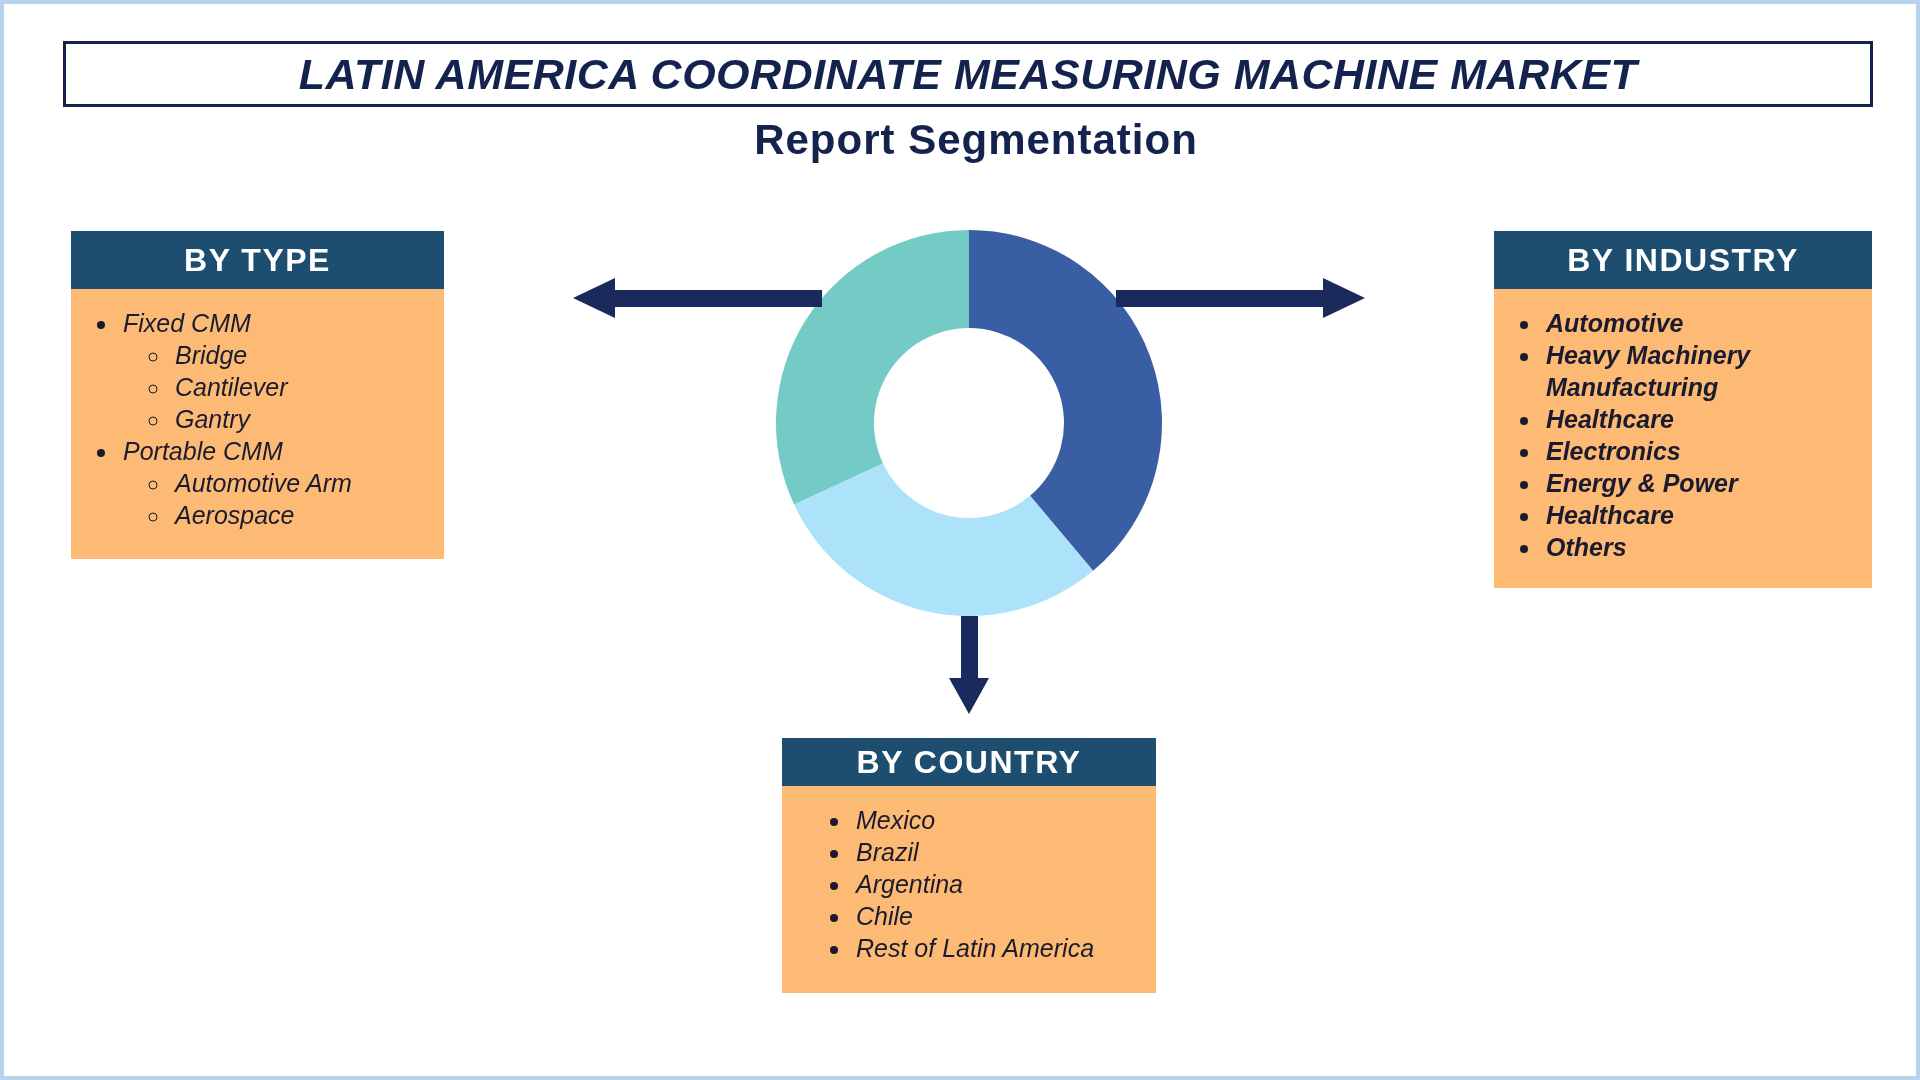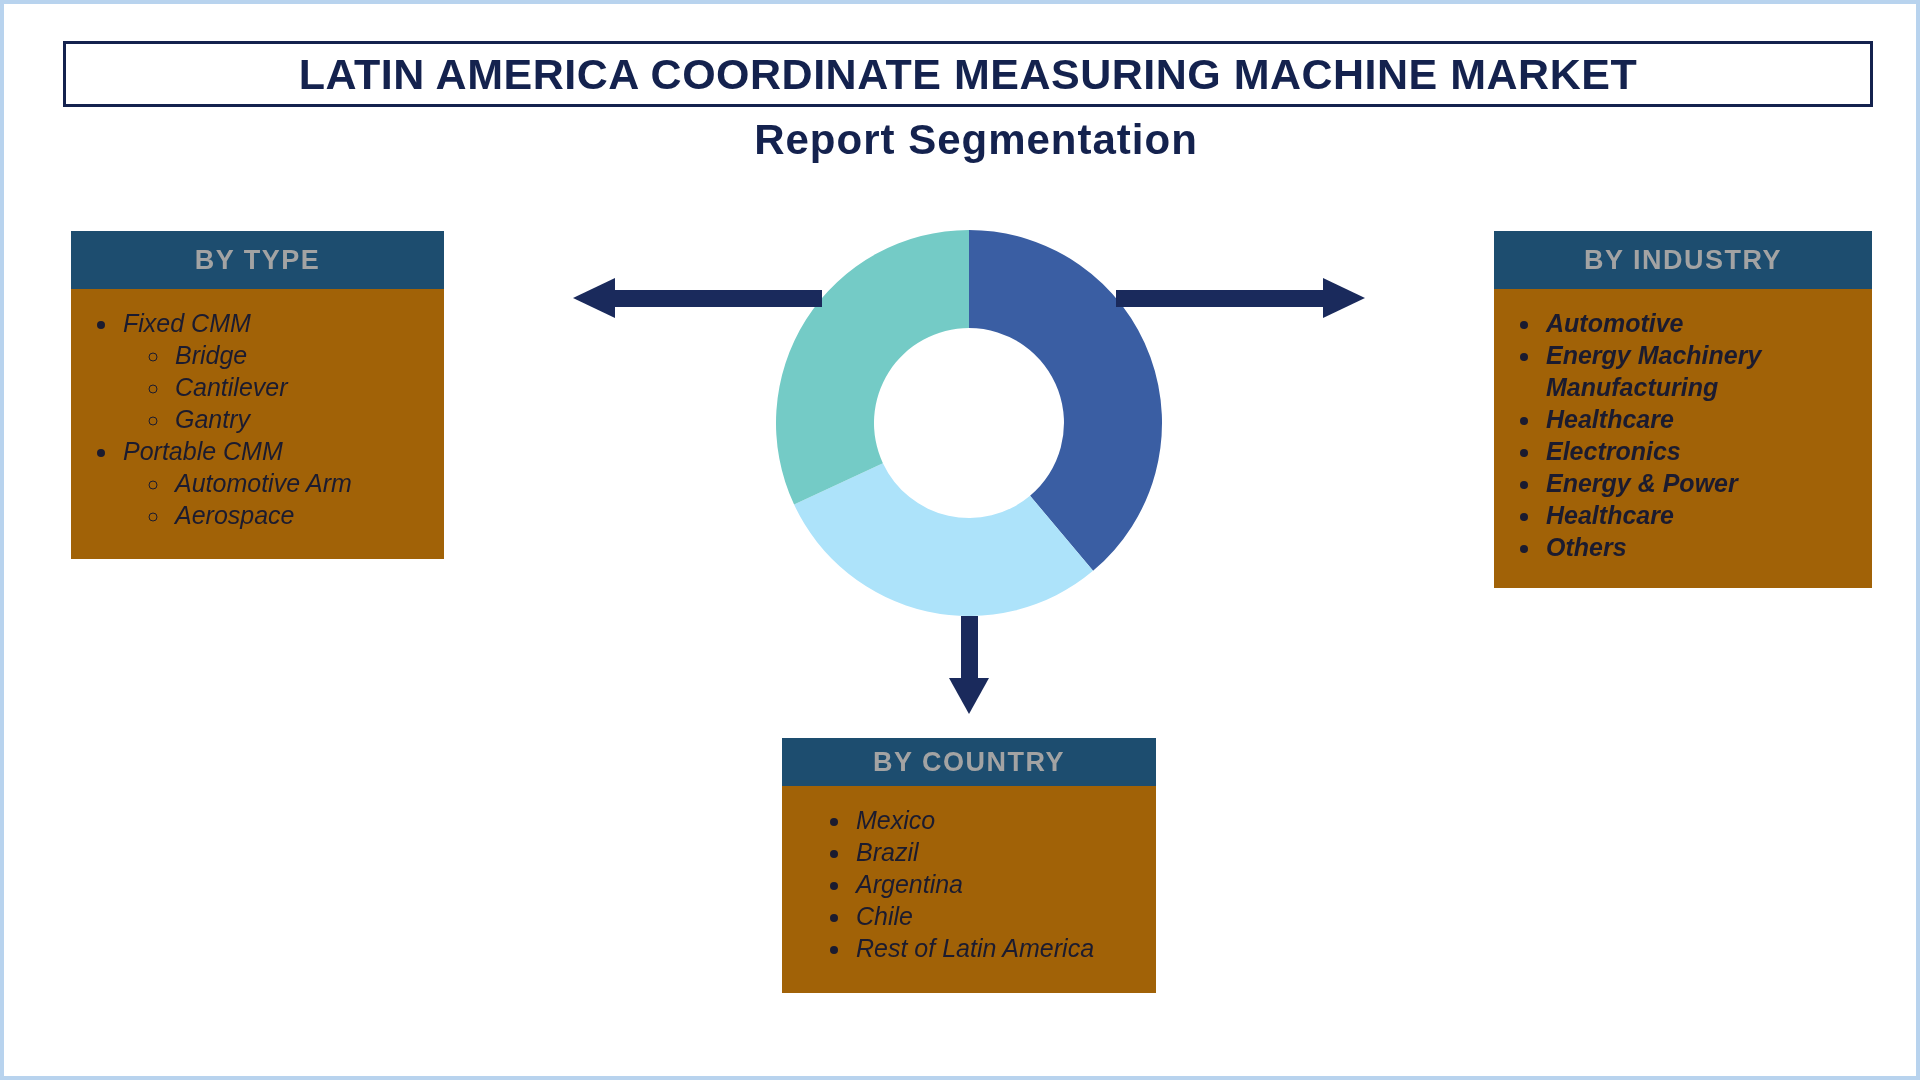--- a/index.html
+++ b/index.html
@@ -23,45 +23,46 @@
     border: 3px solid #14224e;
     display: flex; align-items: center; justify-content: center;
     background: #ffffff;
   }
   .title-text {
     color: #14224e;
     font-size: 43px;
     font-weight: bold;
     letter-spacing: 0.5px;
     white-space: nowrap;
+    font-style: italic;
   }
   .subtitle {
     position: absolute;
     left: 16px; top: 112px;
     width: 100%;
     text-align: center;
     color: #14224e;
     font-size: 42px;
     font-weight: bold;
     letter-spacing: 1px;
   }
   .panel {
     position: absolute;
   }
   .panel-header {
     background: #1d4d6f;
-    color: #a3a3a3;
+    color: #ffffff;
     font-weight: bold;
-    font-size: 27px;
+    font-size: 32px;
     letter-spacing: 1.5px;
     height: 58px;
     display: flex; align-items: center; justify-content: center;
   }
   .panel-body {
-    background: #a16207;
+    background: #fdba74;
     padding: 18px 14px 22px 18px;
     font-style: italic;
     color: #1b1b2f;
     font-size: 25px;
     line-height: 32px;
   }
   .panel-body ul { list-style-type: disc; padding-left: 30px; }
   .panel-body ul ul { list-style-type: circle; padding-left: 48px; }
   .panel-body li { padding-left: 4px; }
   #panel-by-type   { left: 67px;   top: 227px; width: 373px; }
@@ -135,21 +136,21 @@
             </ul></li>
         </ul>
     </div>
   </div>
 
   <div class="panel" id="panel-by-industry">
     <div class="panel-header">BY INDUSTRY</div>
     <div class="panel-body">
       <ul>
           <li>Automotive</li>
-          <li>Energy Machinery Manufacturing</li>
+          <li>Heavy Machinery Manufacturing</li>
           <li>Healthcare</li>
           <li>Electronics</li>
           <li>Energy &amp; Power</li>
           <li>Healthcare</li>
           <li>Others</li>
         </ul>
     </div>
   </div>
 
   <div class="panel" id="panel-by-country">

